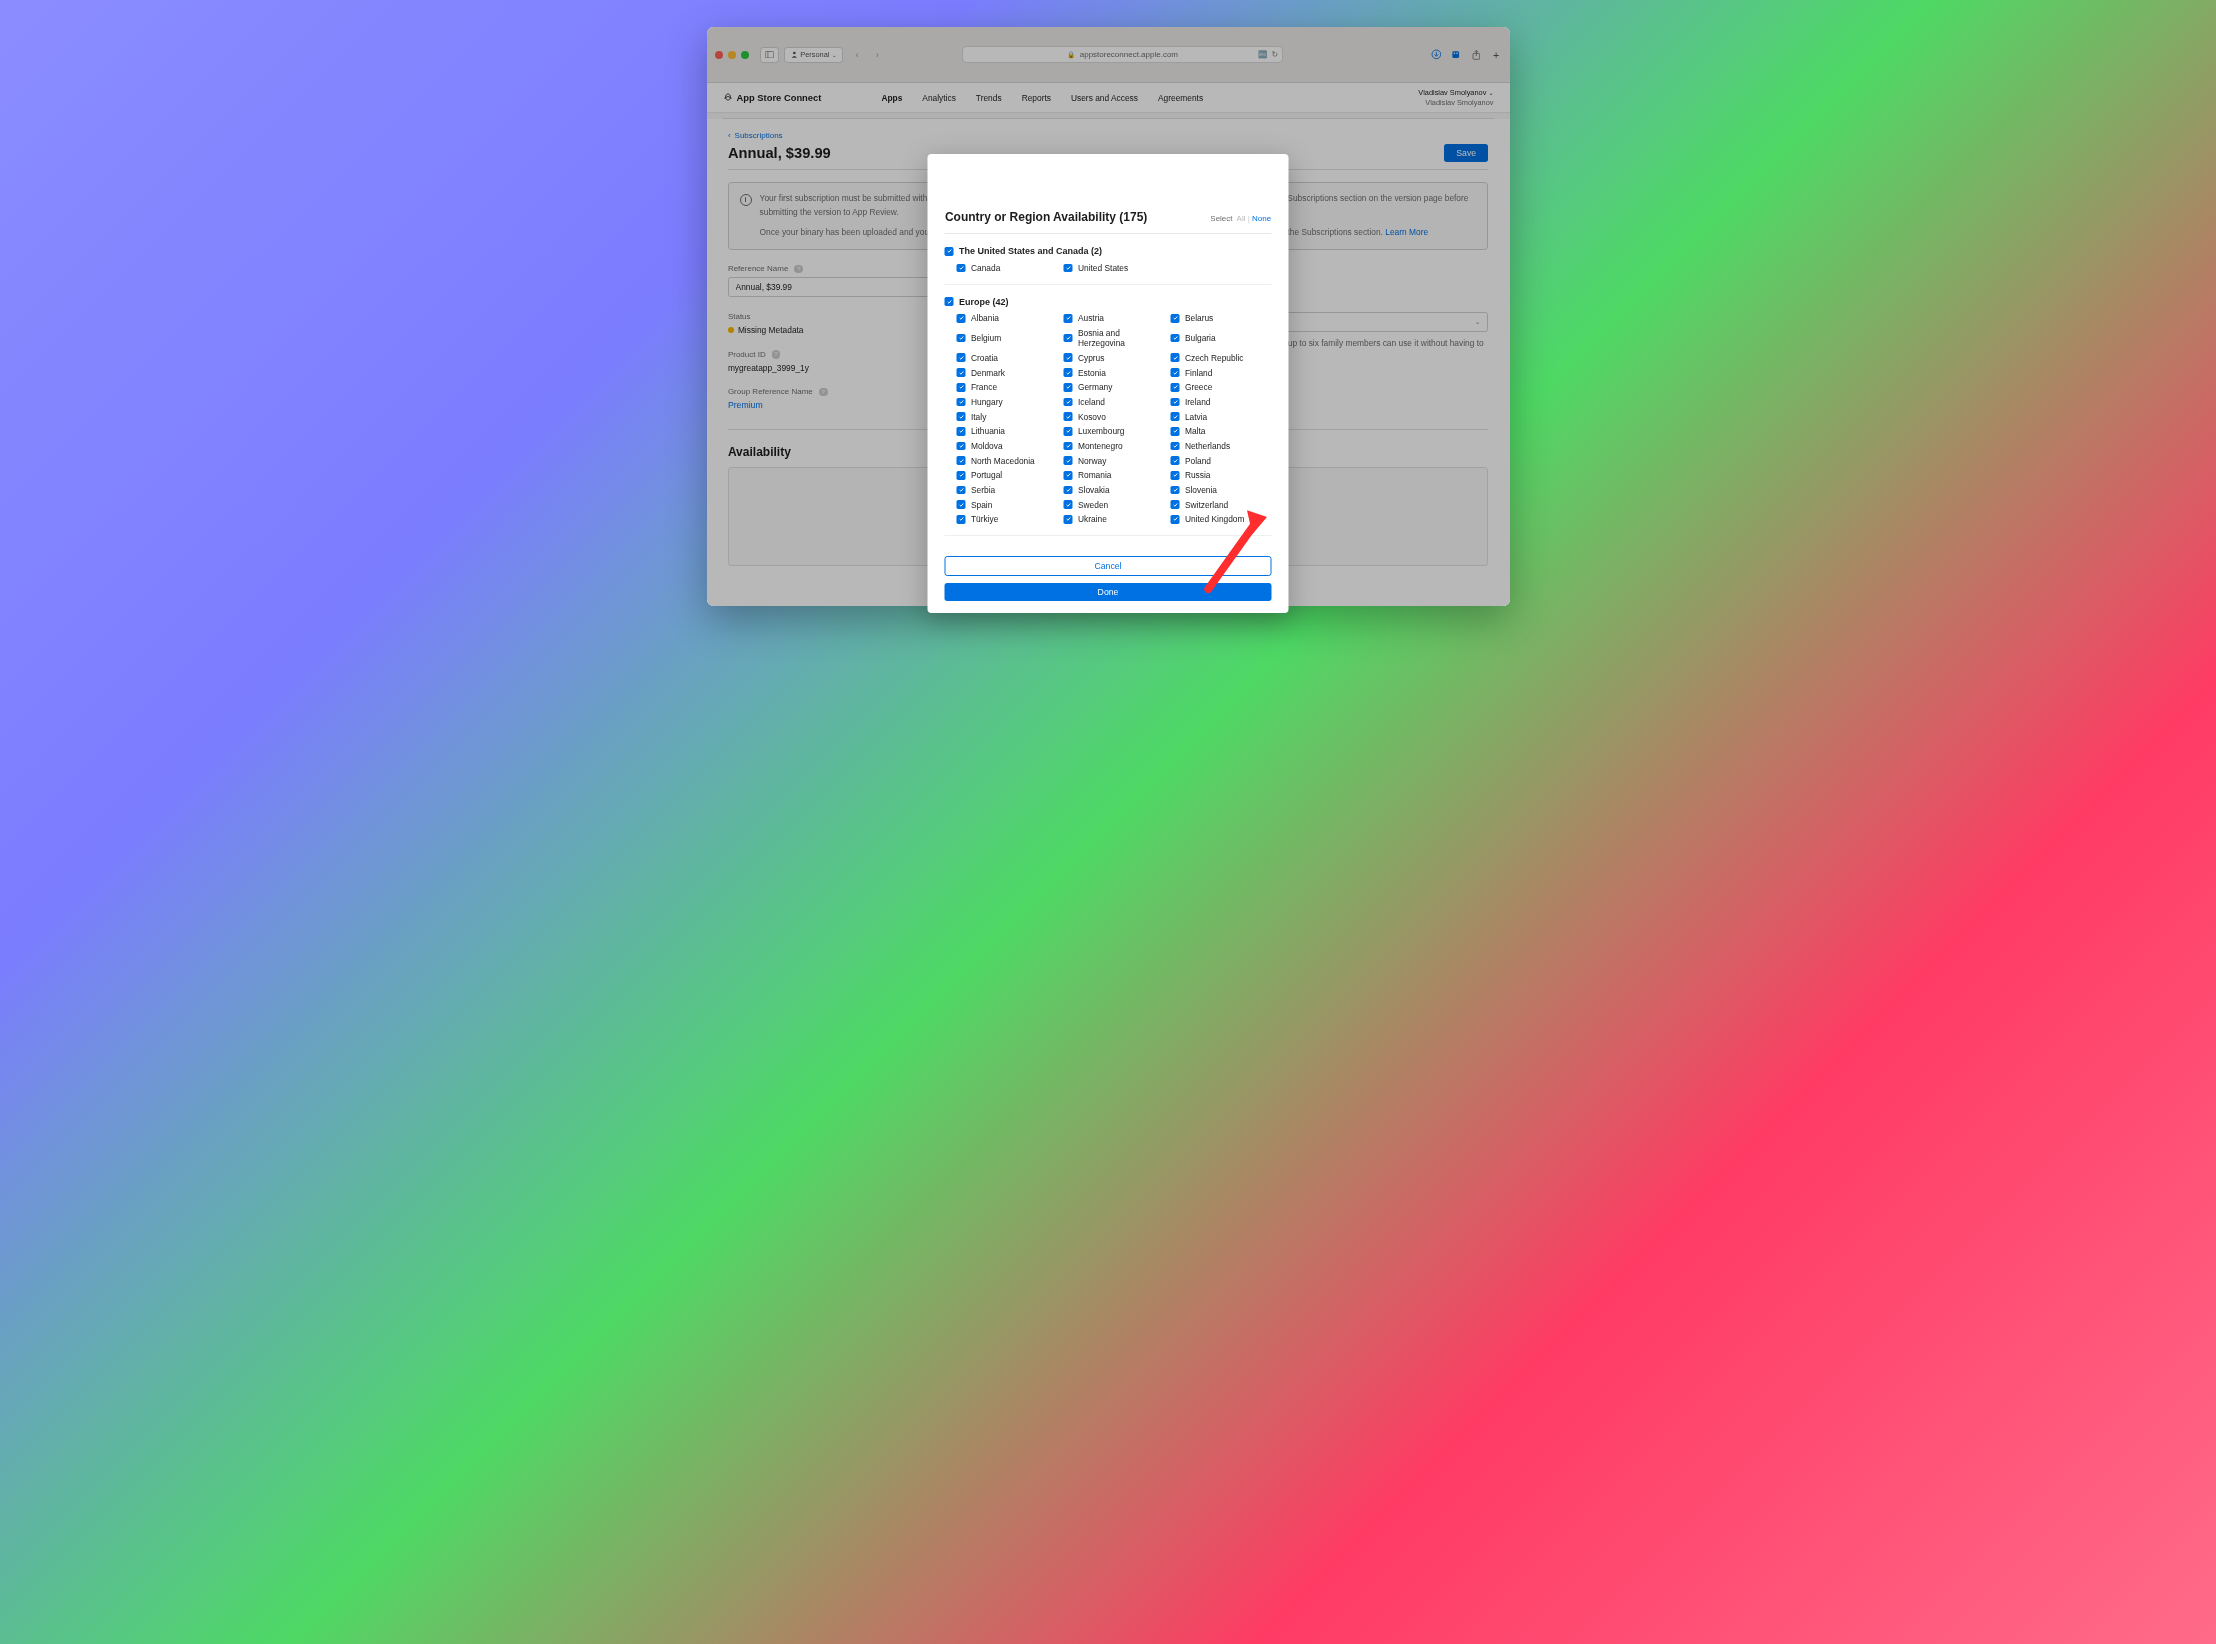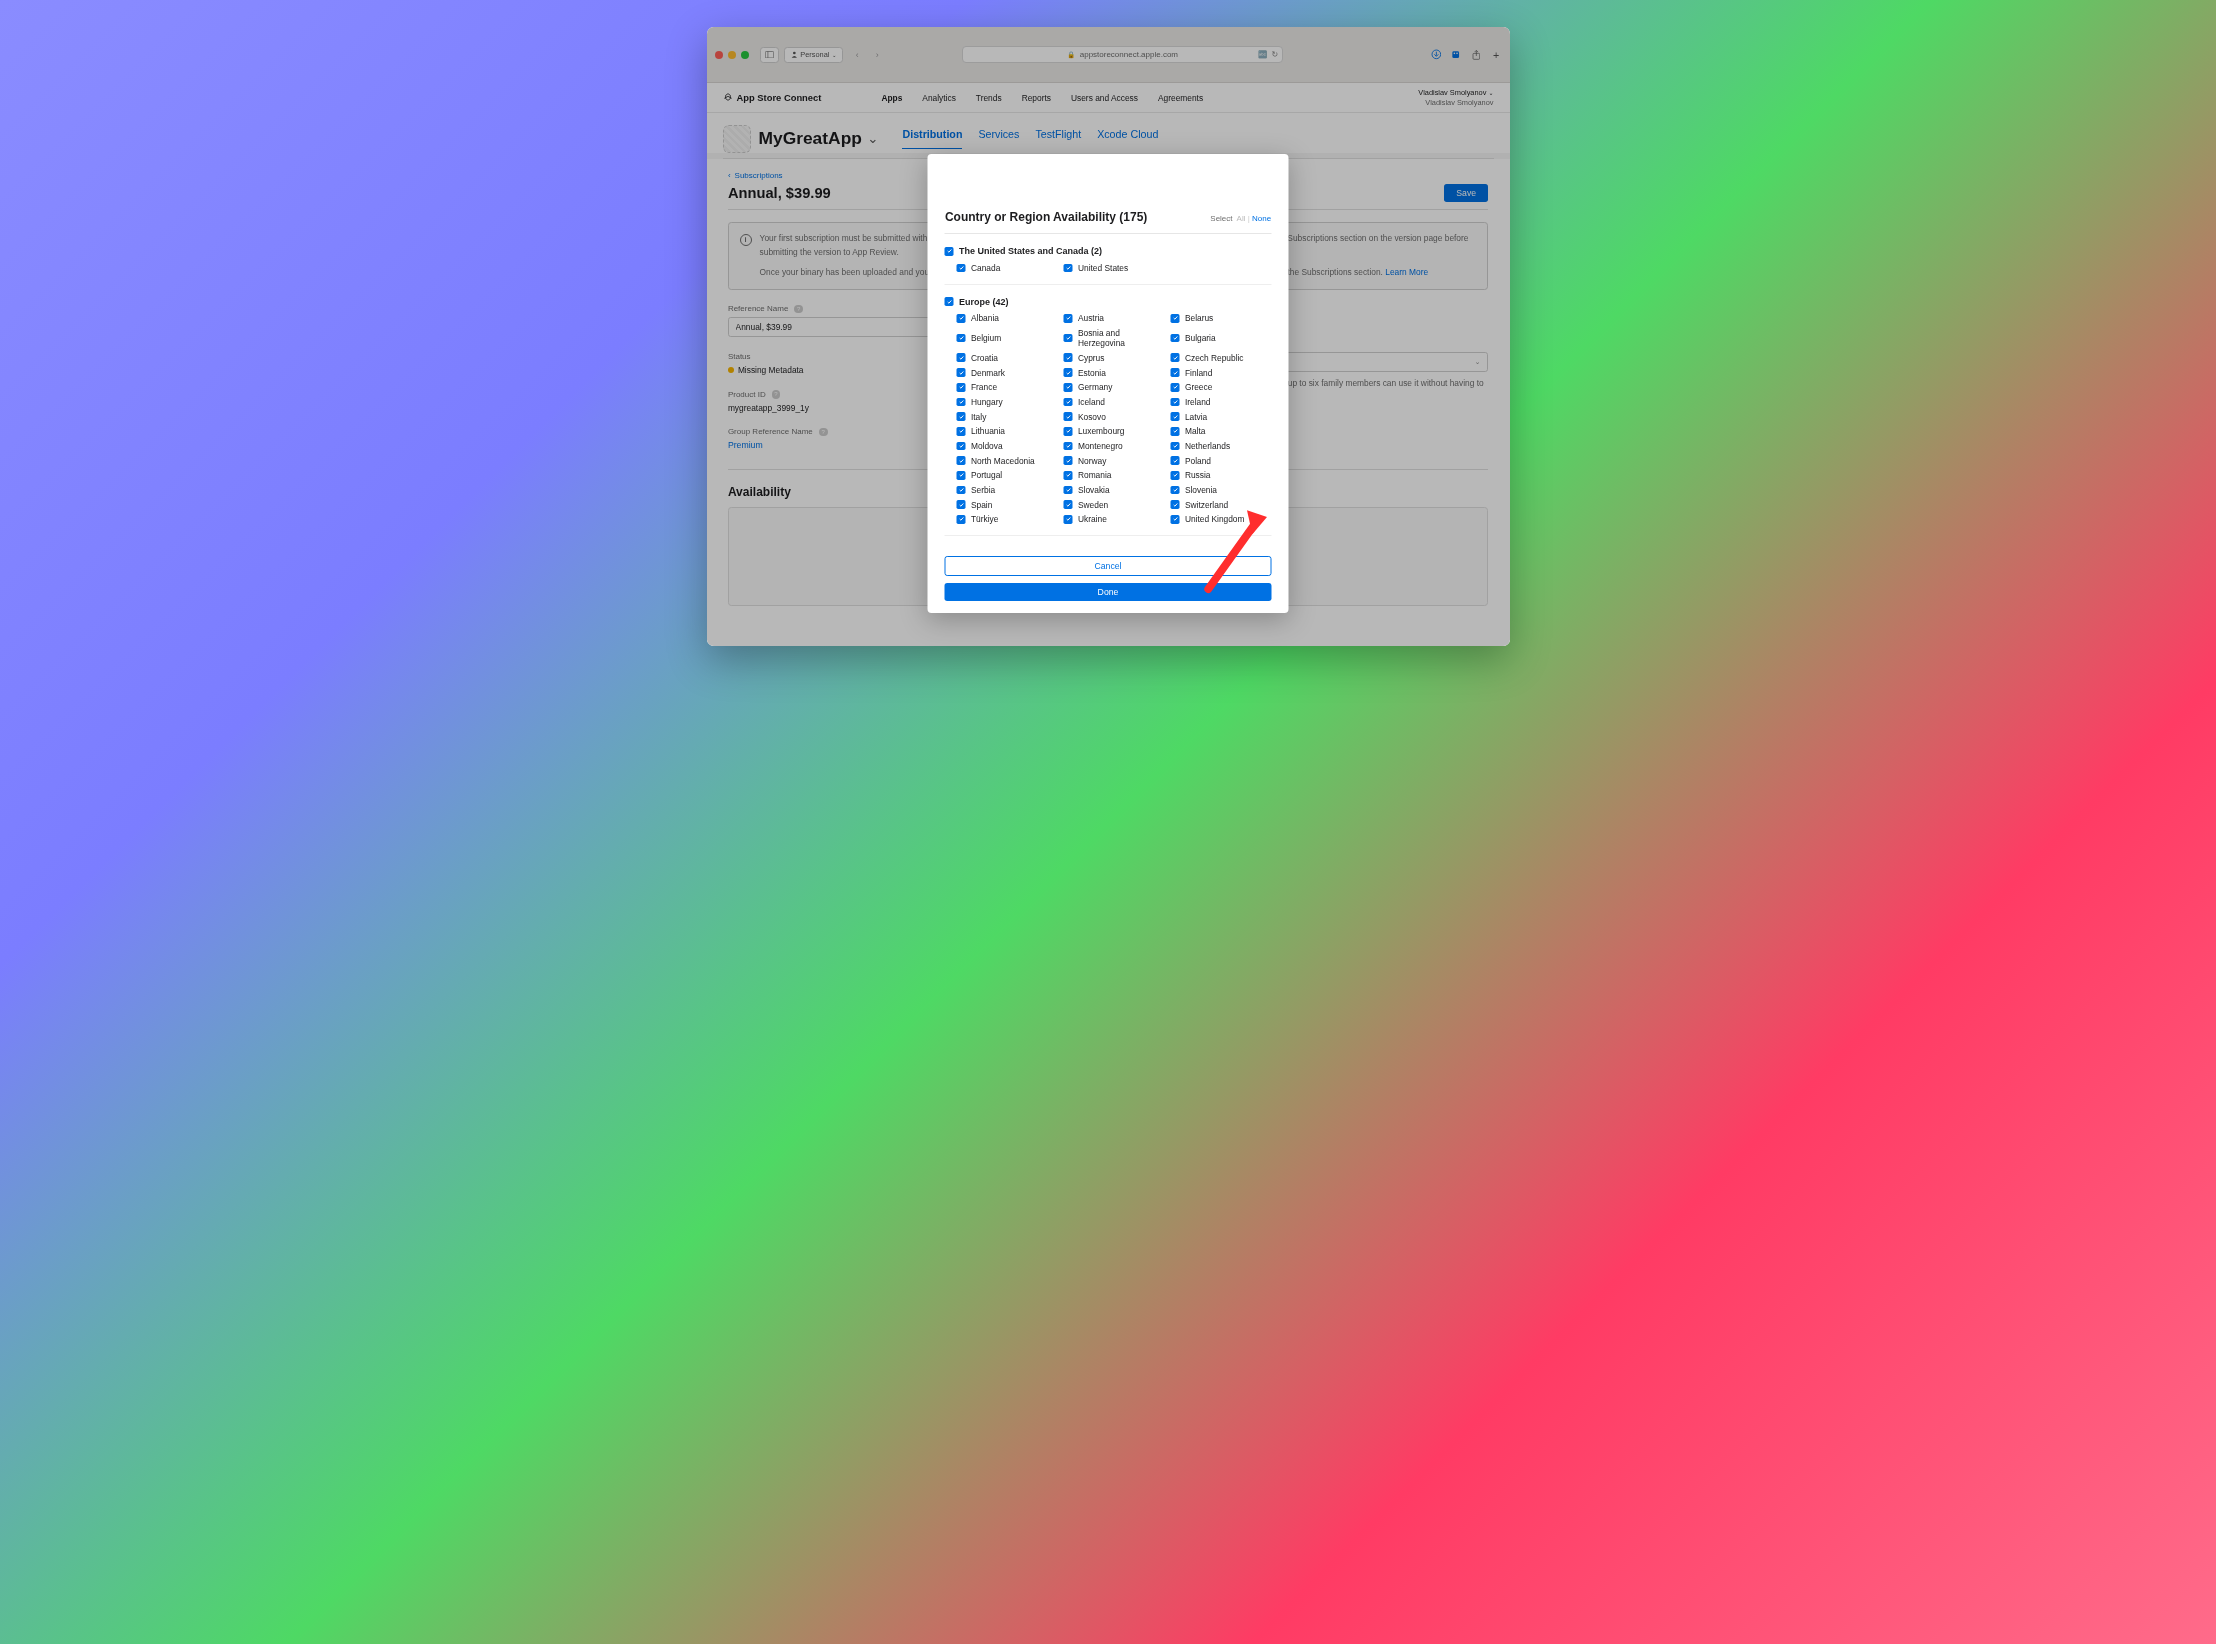--- a/index.html
+++ b/index.html
@@ -277,31 +277,20 @@
       <a>Reports</a>
       <a>Users and Access</a>
       <a>Agreements</a>
     </div>
     <div class="asc-user">
       <div class="top"><span>Vladislav Smolyanov</span> <span style="font-size:6px;">⌄</span></div>
       <div>Vladislav Smolyanov</div>
     </div>
   </div>
 
-  <div class="app-row">
-    <div class="app-icon-placeholder"></div>
-    <div class="app-name">MyGreatApp</div>
-    <div class="app-caret">⌄</div>
-    <div class="app-tabs">
-      <a class="active">Distribution</a>
-      <a>Services</a>
-      <a>TestFlight</a>
-      <a>Xcode Cloud</a>
-    </div>
-  </div>
   <div class="app-row-border"></div>
 
   <div class="content">
     <div class="breadcrumb">
       <span class="chev">‹</span>
       <span>Subscriptions</span>
     </div>
     <div class="page-title-row">
       <div class="page-title">Annual, $39.99</div>
       <button class="save-btn">Save</button>

